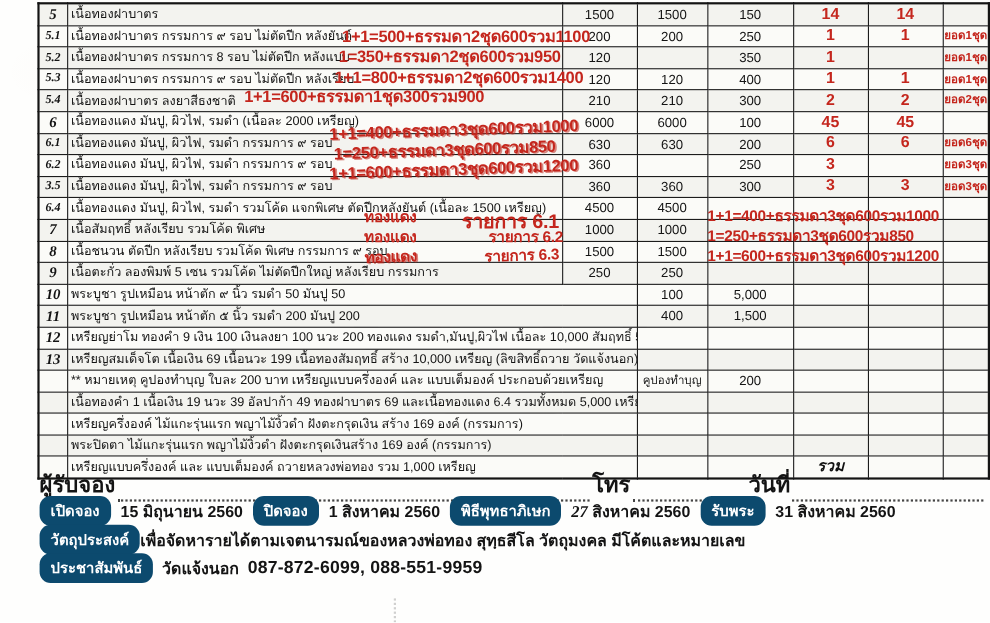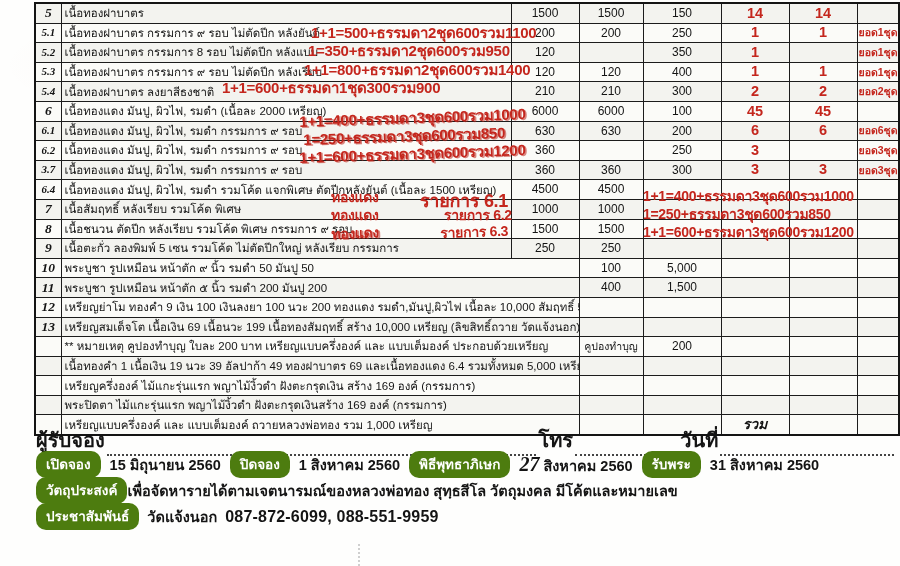--- a/index.html
+++ b/index.html
@@ -41,24 +41,24 @@
   .stamp.dbl{text-shadow:1.5px 1px 0 rgba(190,40,30,0.55);}
 
   
   .sign-line{position:absolute;left:36px;top:424px;width:860px;display:flex;
              align-items:flex-end;font-weight:bold;font-size:20px;}
   .dots{border-bottom:2px dotted #444;height:14px;margin:0 2px;}
   .d1{flex:5.2;} .d2{flex:1.25;} .d3{flex:2.1;}
 
   .pill-row{position:absolute;left:36px;top:451px;width:860px;display:flex;
             align-items:center;gap:9px;}
-  .pill{background:#4d7c0f;color:#fff;font-weight:bold;font-size:13.5px;
+  .pill{background:#0c4a6e;color:#fff;font-weight:bold;font-size:13.5px;
         border-radius:10px;padding:2px 10px 3px 10px;white-space:nowrap;}
   .pdate{font-weight:bold;font-size:14.5px;white-space:nowrap;}
-  .num27{font-family:"Liberation Serif", serif;font-weight:bold;font-style:italic;font-size:20px;}
+  .num27{font-family:"Liberation Serif", serif;font-weight:bold;font-style:italic;font-size:15px;}
 
   .purpose-line{position:absolute;left:36px;top:477px;display:flex;align-items:center;gap:0;}
   .pr-line{position:absolute;left:36px;top:503px;display:flex;align-items:center;gap:8px;}
   .ptext{font-weight:bold;font-size:14.5px;white-space:nowrap;}
   .phones{font-weight:bold;font-size:16px;letter-spacing:.2px;}
 
   .slogan{position:absolute;left:745px;top:478px;width:148px;height:46px;
           background:#e9e9e5;border:2.5px solid #161616;border-radius:12px;
           outline:2px solid rgba(150,150,150,.5);outline-offset:2px;
           display:flex;flex-direction:column;justify-content:center;align-items:center;
@@ -161,21 +161,21 @@
             <td class="num">6.2</td>
             <td class="desc" colspan="1">เนื้อทองแดง มันปู, ผิวไฟ, รมดำ กรรมการ ๙ รอบ</td>
             <td class="val">360</td>
             <td class="val"></td>
             <td class="val">250</td>
             <td class="red">3</td>
             <td class="red"></td>
             <td class="yod">ยอด3ชุด</td>
           </tr>
           <tr>
-            <td class="num">3.7</td>
+            <td class="num">3.5</td>
             <td class="desc" colspan="1">เนื้อทองแดง มันปู, ผิวไฟ, รมดำ กรรมการ ๙ รอบ</td>
             <td class="val">360</td>
             <td class="val">360</td>
             <td class="val">300</td>
             <td class="red">3</td>
             <td class="red">3</td>
             <td class="yod">ยอด3ชุด</td>
           </tr>
           <tr>
             <td class="num">6.4</td>

